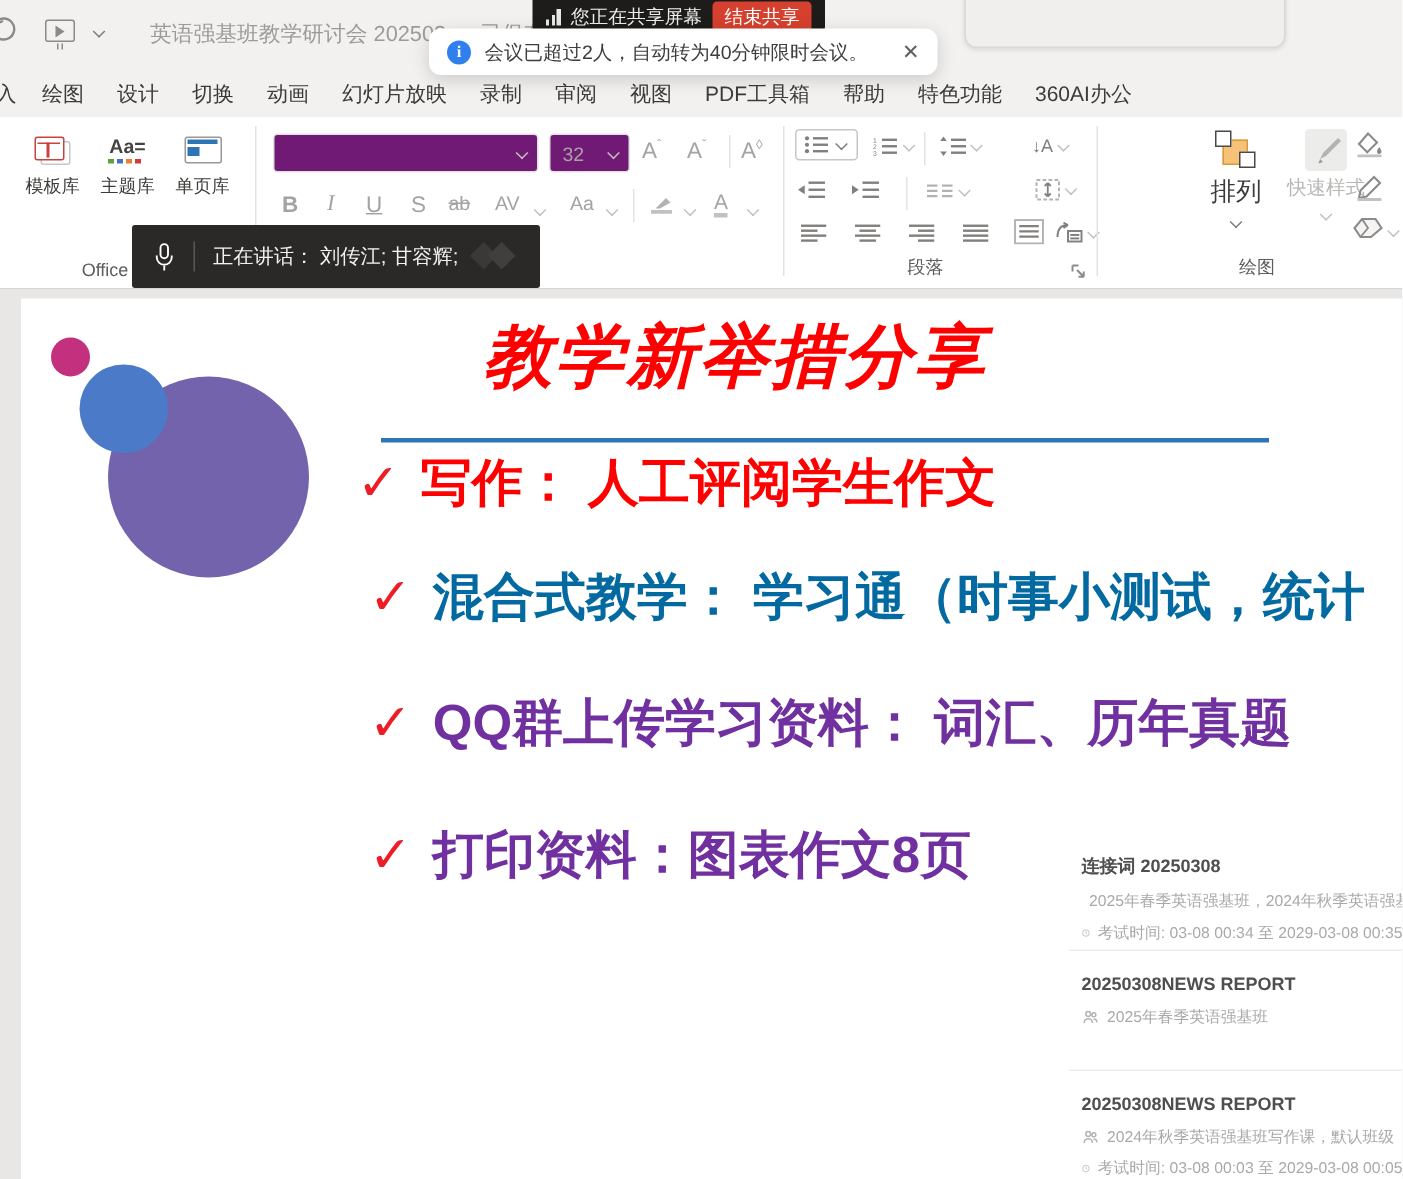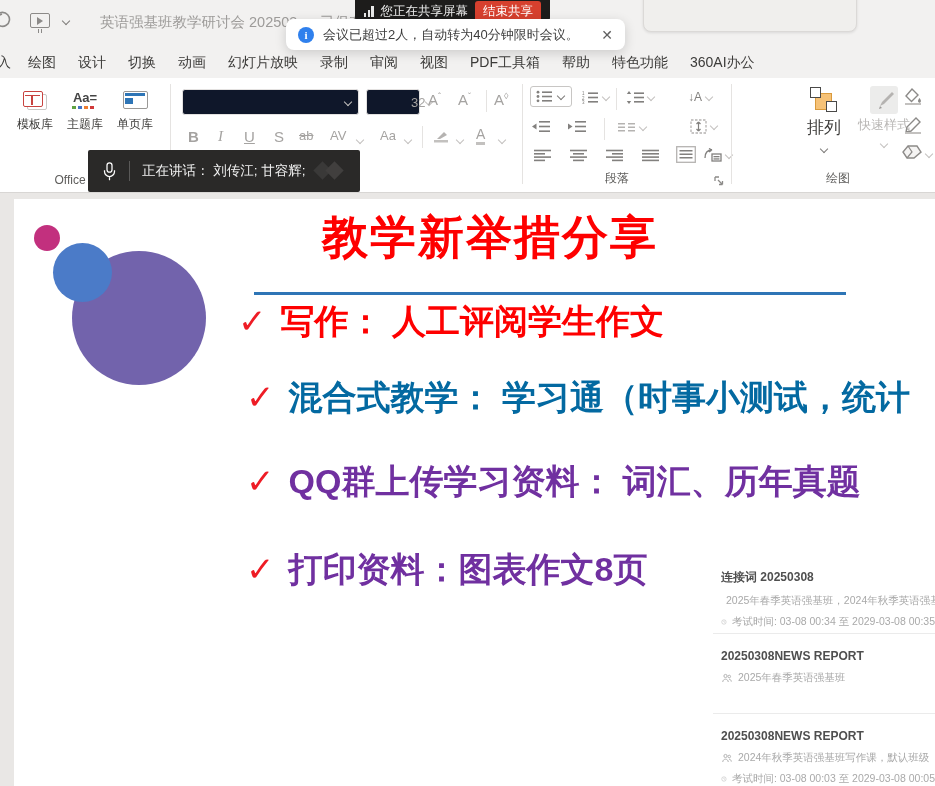--- a/index.html
+++ b/index.html
@@ -53,21 +53,21 @@
   .ic-template .front::after { content:""; position:absolute; left:1px; top:3px; width:15px; height:1.5px; background:#c84340; }
   .ic-theme { position:relative; width:26px; height:20px; }
   .ic-theme .aa { font-size:13px; color:#444; font-weight:bold; letter-spacing:0; }
   .ic-theme .dashes { display:flex; gap:2px; margin-top:1px; }
   .ic-theme .dashes i { width:4px; height:2.5px; display:block; }
   .ic-page { position:relative; width:25px; height:18px; border:1.3px solid #9a9896; border-radius:2px; background:#fff; }
   .ic-page::before { content:""; position:absolute; left:1px; top:1px; width:20px; height:3px; background:#2e75b6; }
   .ic-page::after { content:""; position:absolute; left:1px; top:6px; width:8px; height:6px; background:#2e75b6; }
 
   
-  .combo { position:absolute; height:26px; background:#0f172a; border:1px solid #e3e1e0; border-radius:3px; display:flex; align-items:center;padding-left:36px; }
+  .combo { position:absolute; height:26px; background:#701a75; border:1px solid #e3e1e0; border-radius:3px; display:flex; align-items:center; }
   .combo .cval { flex:1; font-size:13px; color:#a5a3a1; padding-left:8px; }
   .combo .chev { margin-right:5px; }
   .ft { position:absolute; color:#a5a3a1; font-size:15px; cursor:pointer; }
   .ft sup { font-size:9px; }
   .ft.b { font-weight:bold; }
   .ft.i { font-style:italic; font-family:"Liberation Serif",serif; }
   .ft.u { text-decoration:underline; }
   .ft.s { text-decoration:line-through; }
 
   
@@ -408,21 +408,21 @@
     </span>
 </div>
 
 <div class="canvas">
   <div class="slide">
 
     <div class="circle" style="left: 20px; top: 26px; width: 26px; height: 26px; background-color: rgb(194, 48, 126);"></div>
     <div class="circle" style="left: 58px; top: 52px; width: 134px; height: 134px; background-color: rgb(114, 99, 172);"></div>
     <div class="circle" style="left: 39px; top: 44px; width: 59px; height: 59px; background-color: rgb(75, 123, 200);"></div>
 
-    <div class="slide-title" style="color: rgb(254, 0, 0);">教学新举措分享</div>
+    <div class="slide-title" style="color: rgb(254, 0, 0); font-style: italic;">教学新举措分享</div>
     <div class="title-divider" style="background-color: rgb(46, 117, 182);"></div>
 
     <div class="bullet" style="left:224px; top:100px">
       <span class="chk" style="color: rgb(238, 28, 37);">✓</span><span style="color: rgb(254, 0, 0);">写作： 人工评阅学生作文</span>
     </div>
     <div class="bullet" style="left:232px; top:176px">
       <span class="chk" style="color: rgb(238, 28, 37);">✓</span><span style="color: #0369a1;">混合式教学： 学习通（时事小测试，统计</span>
     </div>
     <div class="bullet" style="left:232px; top:260px">
       <span class="chk" style="color: rgb(238, 28, 37);">✓</span><span style="color: rgb(112, 48, 160);">QQ群上传学习资料： 词汇、历年真题</span>

